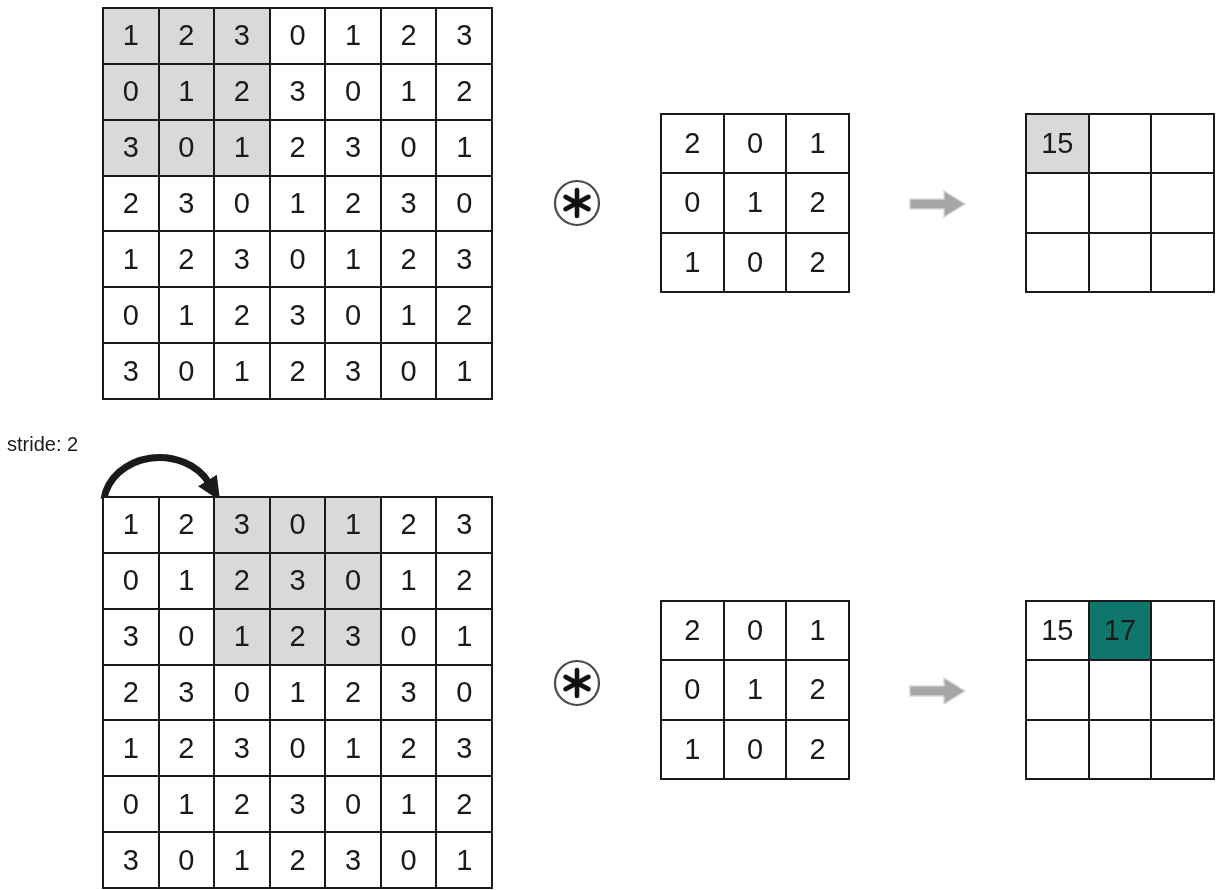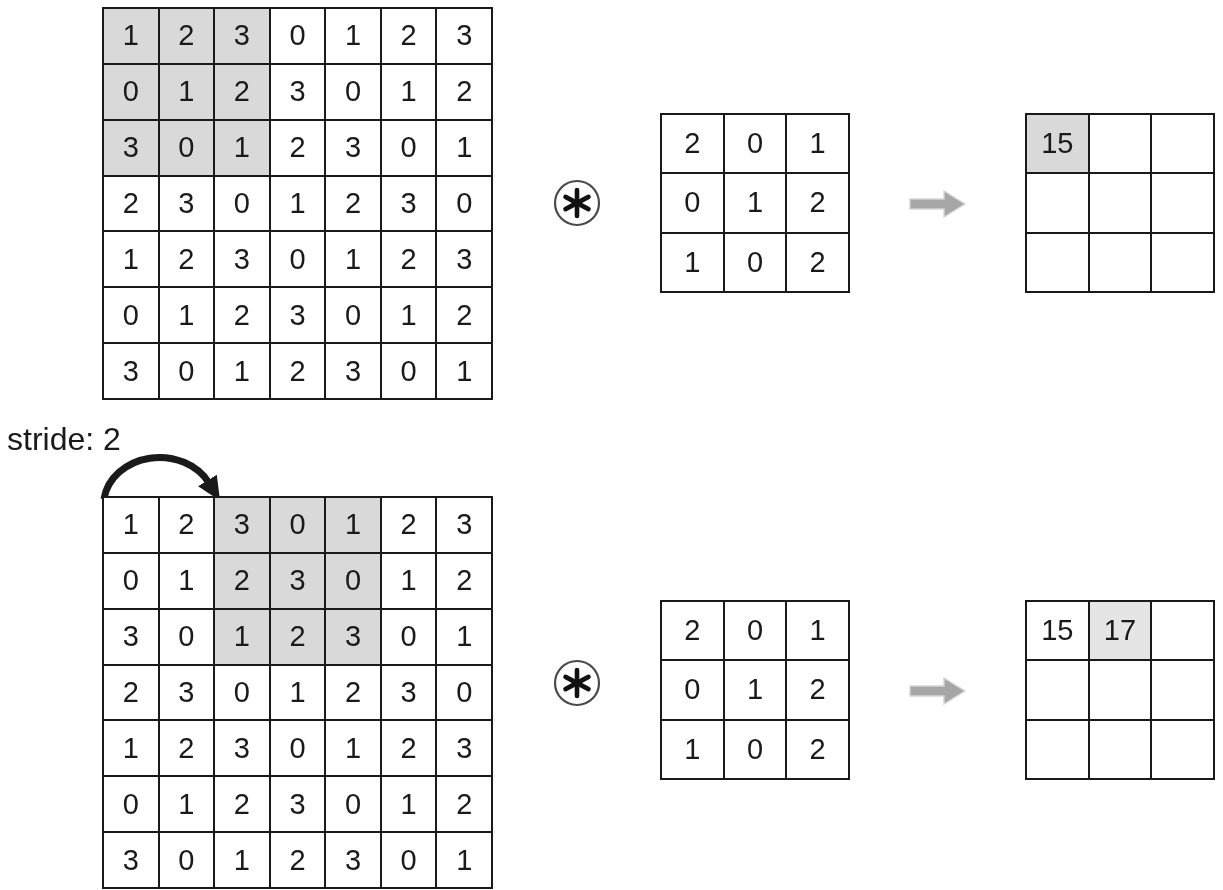--- a/index.html
+++ b/index.html
@@ -51,22 +51,22 @@
   .block-arrow {
     position: absolute;
     width: 58px;
     height: 30px;
   }
   .a1 { left: 909px; top: 189px; }
   .a2 { left: 909px; top: 676px; }
   .stride-label {
     position: absolute;
     left: 7px;
-    top: 421px;
-    font-size: 32px;
+    top: 433px;
+    font-size: 20px;
     color: #1a1a1a;
     white-space: nowrap;
   }
   .curve-arrow {
     position: absolute;
     left: 97px;
     top: 441px;
     width: 135px;
     height: 64px;
     pointer-events: none;
@@ -259,21 +259,21 @@
     </div>
 
   <div class="block-arrow a2">
     <svg viewBox="0 0 58 30" width="58" height="30">
       <polygon points="1,10 35,10 35,2 56,15 35,28 35,20 1,20" fill="#a6a6a6" stroke="#d6d6d6" stroke-width="1.4"></polygon>
     </svg>
   </div>
 
   <div class="grid output o2" style="grid-template-columns: repeat(3, 1fr); grid-template-rows: repeat(3, 1fr); background: rgb(26, 26, 26);">
       <div class="cell">15</div>
-      <div class="cell" style="background: #e5e5e5;">17</div>
+      <div class="cell" style="background: #0f766e;">17</div>
       <div class="cell"></div>
       <div class="cell"></div>
       <div class="cell"></div>
       <div class="cell"></div>
       <div class="cell"></div>
       <div class="cell"></div>
       <div class="cell"></div>
     </div>
 
 </div>

